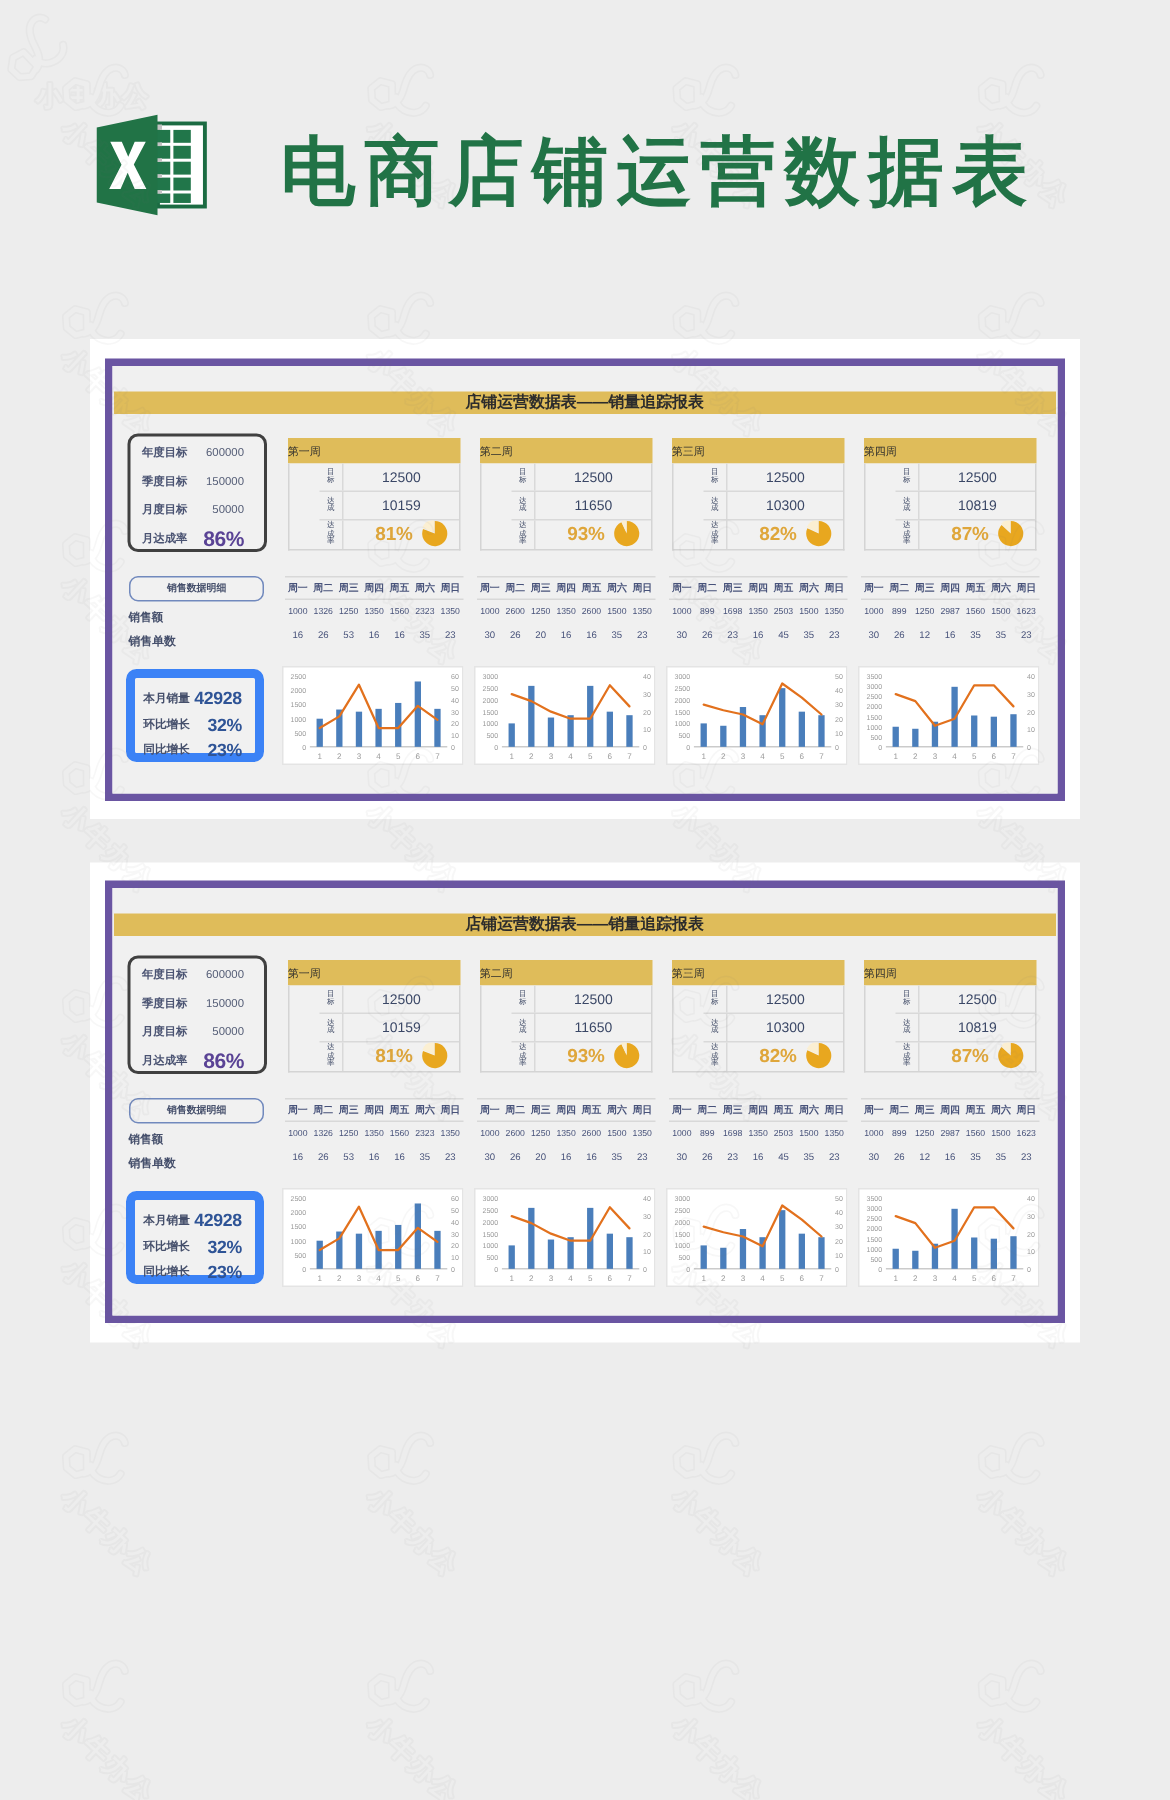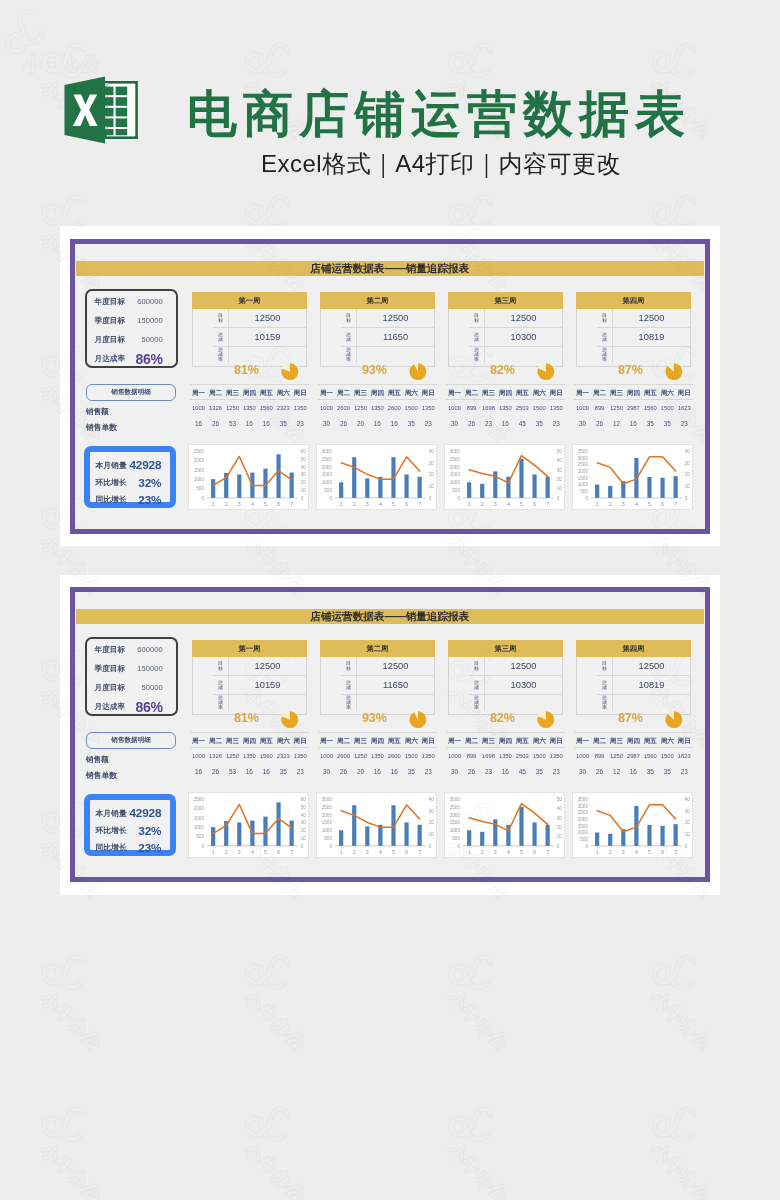--- a/index.html
+++ b/index.html
@@ -19,24 +19,24 @@
   .titlebar{position:absolute;background:#dfbc5a;color:#2c2c2c;font-weight:bold;text-align:center;}
 
   
   .goalbox{position:absolute;border:2px solid #404040;border-radius:7px;box-sizing:border-box;background:#f1f1f1;}
   .goalrow{display:flex;align-items:center;justify-content:space-between;}
   .goalrow .lb{color:#4a5372;font-weight:bold;}
   .goalrow .vl{color:#555e77;}
 
   
   .wkcard{position:absolute;}
-  .wkhdr{background:#dfbc5a;color:#2c2c2c;font-weight:bold;text-align:center;box-sizing:border-box;}
+  .wkhdr{background:#dfbc5a;color:#2c2c2c;font-weight:normal;box-sizing:border-box;}
   .wkbody{border:1px solid #d4d4d4;border-top:none;box-sizing:border-box;background:#f1f1f1;padding-left:20px;}
   .wkrow{display:flex;box-sizing:border-box;border-bottom:1px solid #d9d9d9;}
-  .wkrow:last-child{border-bottom:none;flex-direction:column;}
+  .wkrow:last-child{border-bottom:none;}
   .wklab{flex:0 0 auto;display:flex;align-items:center;justify-content:center;border-right:1px solid #d9d9d9;box-sizing:border-box;color:#3f4a66;}
   .wklab i{font-style:normal;display:block;text-align:center;line-height:1.05;}
   .wkval{flex:1 1 auto;display:flex;align-items:center;justify-content:center;color:#3a4766;box-sizing:border-box;}
   .wkval.rate{justify-content:flex-start;position:relative;}
 
   
   .detbtn{position:absolute;border:1px solid #7189bd;border-radius:6px;box-sizing:border-box;display:flex;align-items:center;justify-content:center;color:#454f6b;font-weight:bold;background:#f1f1f1;}
   .detlabel{position:absolute;color:#454f6b;font-weight:bold;text-align:left;}
 
   
@@ -76,21 +76,20 @@
       <rect x="40" y="10" width="6" height="3.6"></rect>
         <rect x="40" y="21.9" width="6" height="2.5"></rect>
       <rect x="40" y="32.5" width="6" height="2.5"></rect>
         <rect x="40" y="43.1" width="6" height="2.5"></rect>
       <rect x="40" y="53.7" width="6" height="2.5"></rect>
     </g>
     <path d="M2.5 12 L43 3.5 L43 70.5 L2.5 62 Z" fill="#217346"></path>
     <path d="M11.5 21.5 L19.2 21.5 L23.5 31.5 L27.8 21.5 L35.2 21.5 L27.2 36.7 L35.6 53 L27.8 53 L23.1 42.2 L18.4 53 L10.8 53 L19 36.9 Z" fill="#ffffff"></path>
   </svg>
   <div class="hdr-title">电商店铺运营数据表</div>
-  <div class="hdr-sub">Excel格式｜A4打印｜内容可更改</div>
 </div>
 
 <div id="sheets">
     <div class="card" style="left:60px;top:226px;width:660px;height:320px;"></div>
     <div class="frame" style="left:70px;top:239px;width:639.5px;height:295px;"></div>
     <div class="sheet" style="left:75px;top:244px;width:629.5px;height:285px;">
       <div class="titlebar" style="left:1.00px;top:16.60px;width:627.5px;height:15.4px;line-height:15.4px;font-size:10.6px;">店铺运营数据表——销量追踪报表</div>
       <div class="goalbox" style="left:10.10px;top:45.10px;width:92.6px;height:78.7px;">
         <div class="goalrow" style="position:absolute;left:7.5px;right:13px;top:0.90px;height:19.25px;">
        <span class="lb" style="font-size:7.6px;">年度目标</span>

